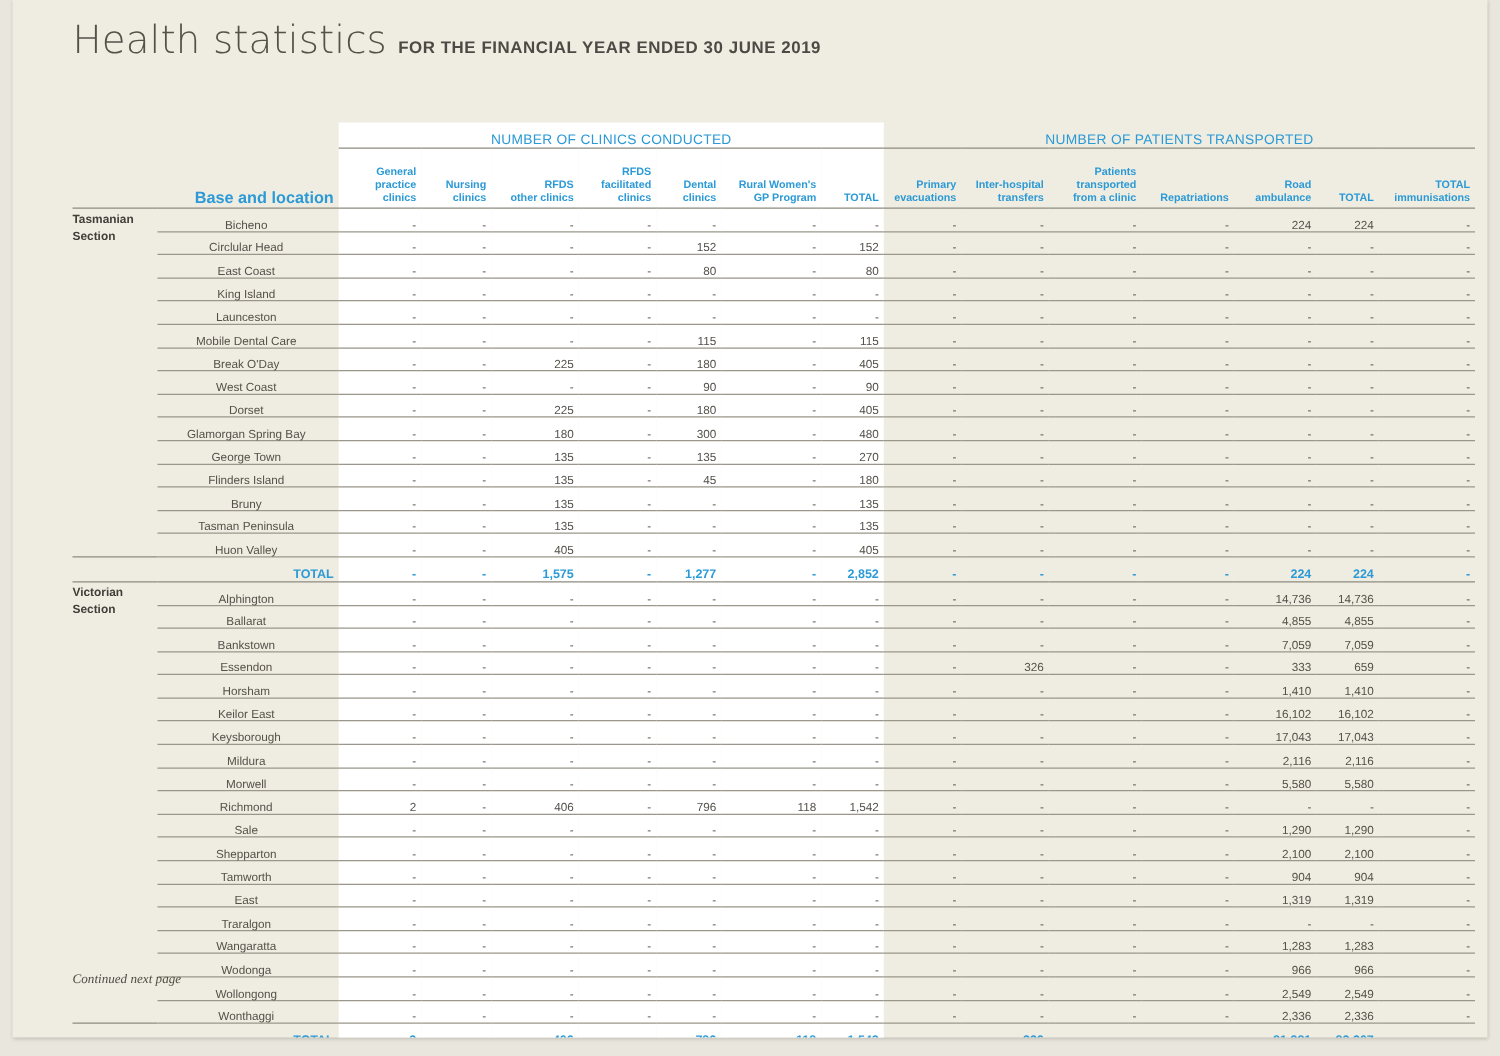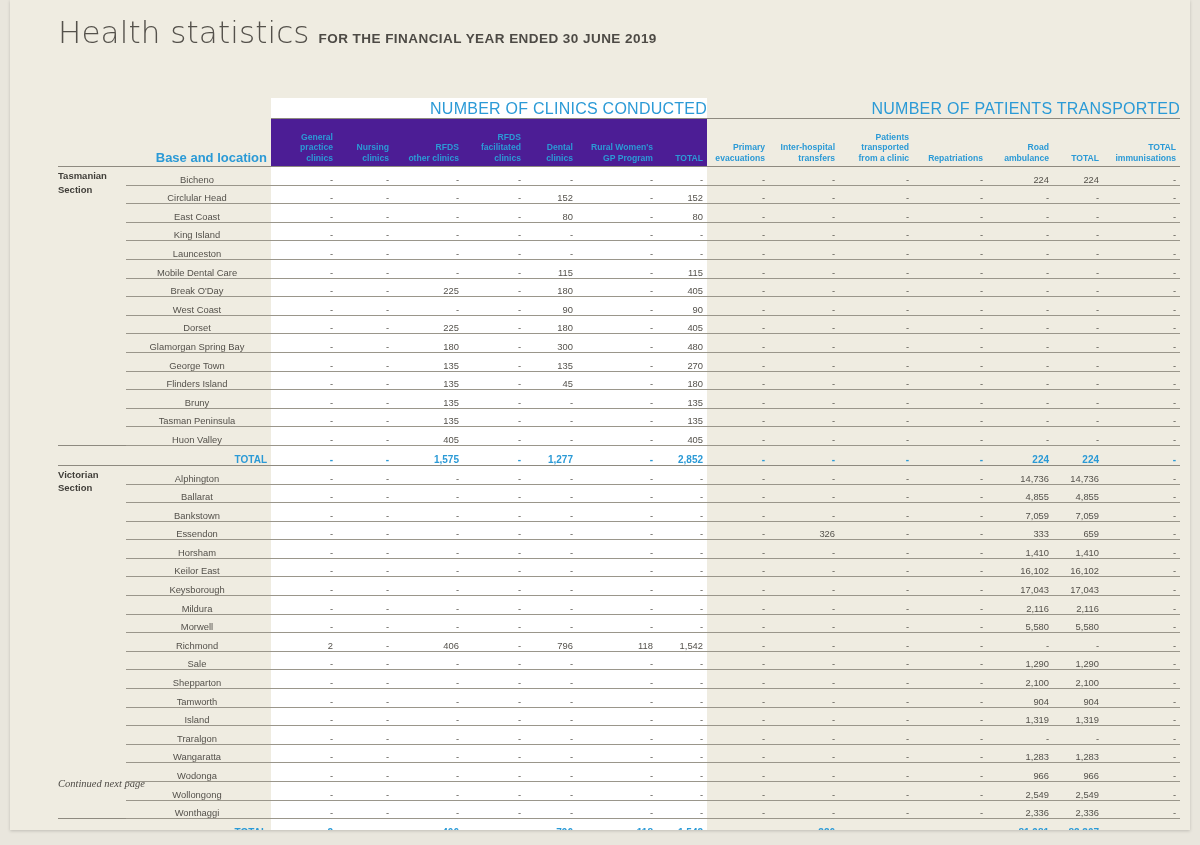--- a/index.html
+++ b/index.html
@@ -72,24 +72,24 @@
   }
   table.stats td, table.stats th {
     padding: 0;
     vertical-align: bottom;
     font-weight: normal;
   }
 
   
   tr.group-band td { height: 20px; }
   .band-title {
-    text-align: right;
+    text-align: center;
     color: #2b9ad6;
     font-weight: bold;
-    font-size: 16px;
+    font-size: 11px;
     letter-spacing: .25px;
     padding-bottom: 3px;
     border-bottom: 1.6px solid #8e8a80;
     margin-left: 32px;
   }
   .band-white { background: #ffffff; }
   .band-gap { border-bottom: none; }
 
   
   tr.col-head td {
@@ -100,21 +100,21 @@
     text-align: right;
     padding: 0 4px 3px 2px;
     border-bottom: 1.6px solid #8e8a80;
     height: 44px;
   }
   tr.col-head td.base-col {
     text-align: right;
     padding-left: 0;
     font-size: 13px;
   }
-  tr.col-head td.whitebg { background: #4c1d95; }
+  tr.col-head td.whitebg { background: #ffffff; }
 
   
   tr.data td {
     height: 17.6px;
     text-align: right;
     padding: 0 4px 0 2px;
     border-bottom: 1px solid #9a968b;
     color: #54514b;
     font-size: 9.4px;
     white-space: nowrap;
@@ -713,21 +713,21 @@
             <td class="whitebg">-</td>
             <td>-</td>
             <td>-</td>
             <td>-</td>
             <td>-</td>
             <td>904</td>
             <td>904</td>
             <td>-</td>
           </tr>
           <tr class="data">
-            <td class="loc">Island</td>
+            <td class="loc">East</td>
             <td class="whitebg">-</td>
             <td class="whitebg">-</td>
             <td class="whitebg">-</td>
             <td class="whitebg">-</td>
             <td class="whitebg">-</td>
             <td class="whitebg">-</td>
             <td class="whitebg">-</td>
             <td>-</td>
             <td>-</td>
             <td>-</td>

